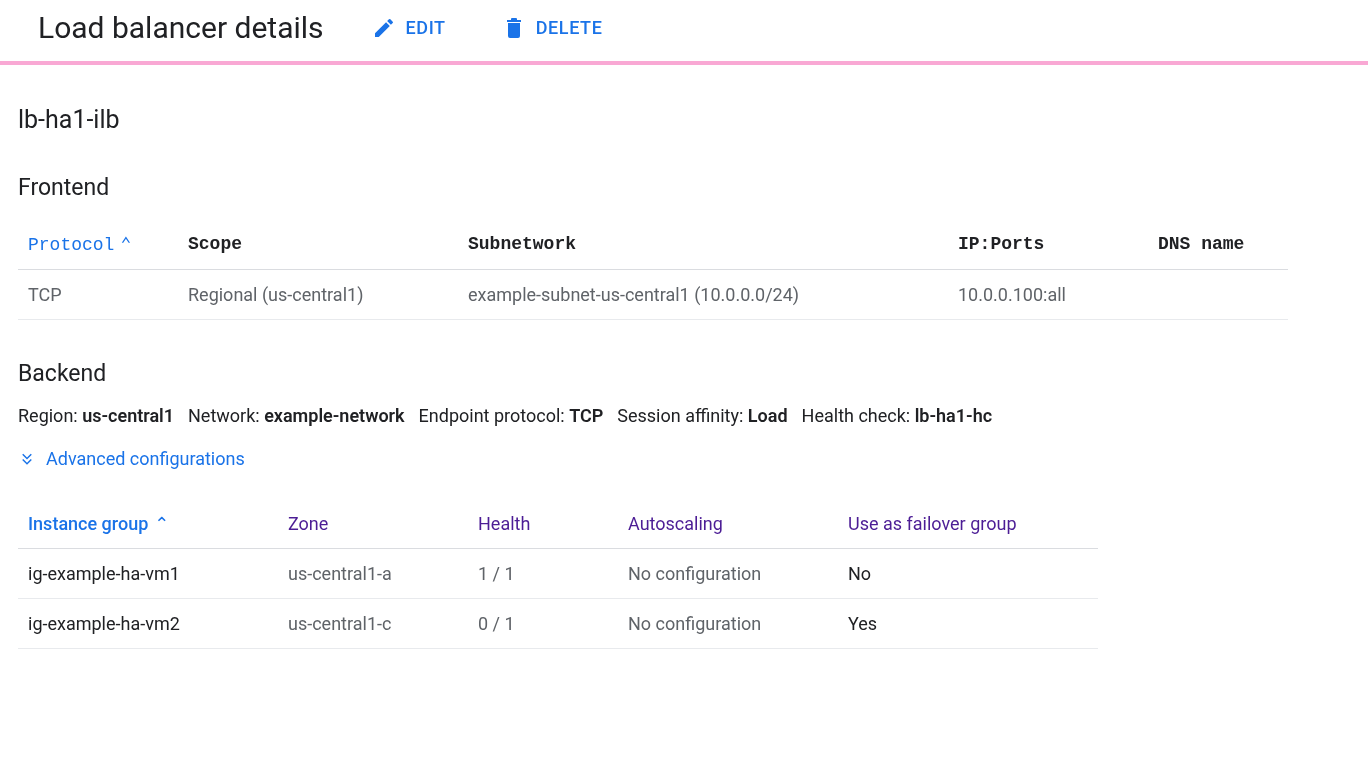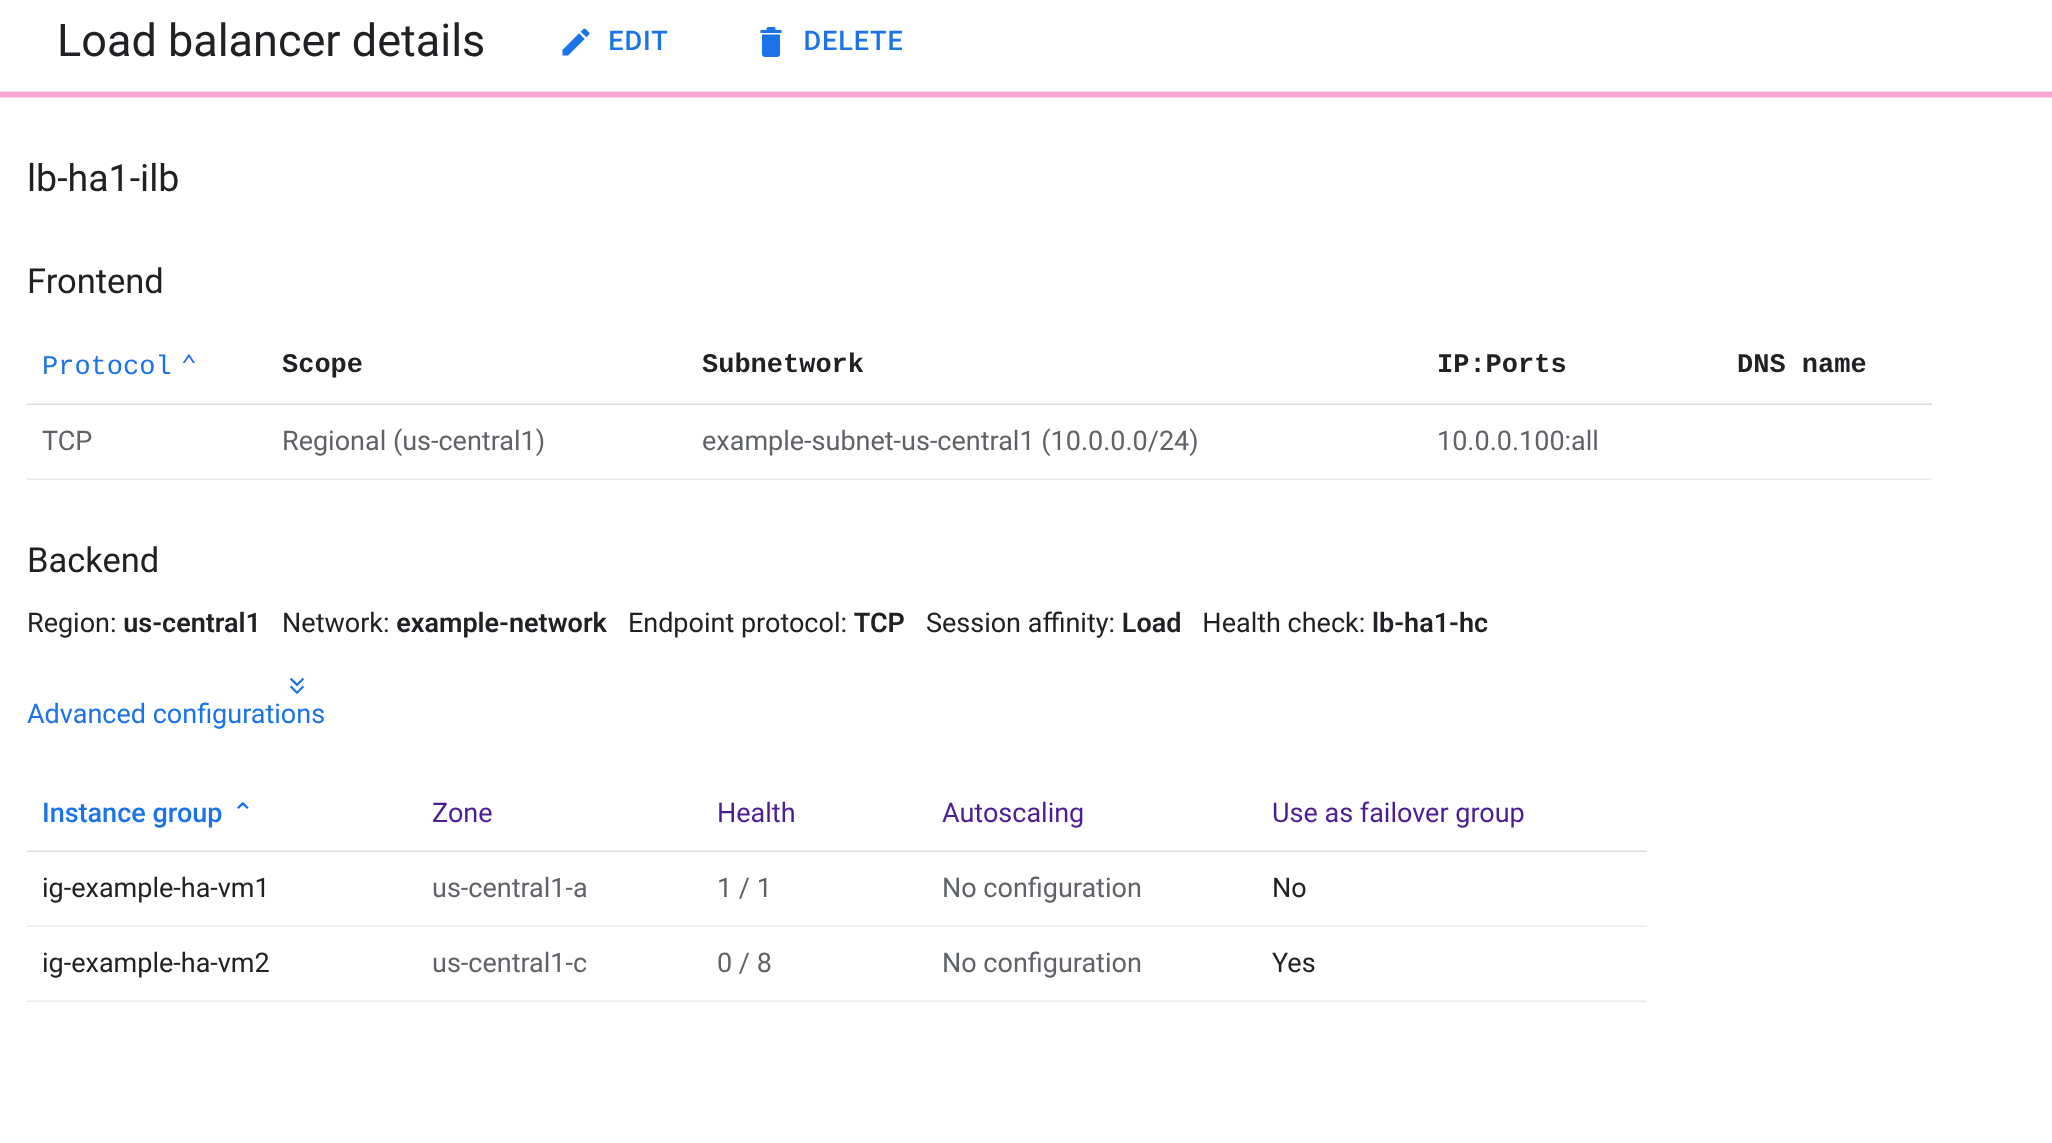--- a/index.html
+++ b/index.html
@@ -87,26 +87,25 @@
     gap: 14px;
     font-size: 18px;
     color: #202124;
     margin-bottom: 22px;
   }
   .meta-item { white-space: nowrap; }
   .meta-item .label { font-weight: 400; }
   .meta-item .value { font-weight: 600; }
   .adv-config {
     display: inline-flex;
-    align-items: flex-end;
+    align-items: center;
     color: #1a73e8;
     font-size: 18px;
     cursor: pointer;
     margin-bottom: 30px;
-    flex-direction: column;
   }
   .adv-config svg { width: 18px; height: 18px; fill: #1a73e8; margin-right: 10px; }
   table.backend-table {
     border-collapse: collapse;
     width: 1080px;
     max-width: 100%;
   }
   table.backend-table th, table.backend-table td {
     text-align: left;
     padding: 14px 10px;
@@ -225,20 +224,20 @@
         <tr>
           <td class="dark">ig-example-ha-vm1</td>
           <td>us-central1-a</td>
           <td>1 / 1</td>
           <td>No configuration</td>
           <td class="dark">No</td>
         </tr>
         <tr>
           <td class="dark">ig-example-ha-vm2</td>
           <td>us-central1-c</td>
-          <td>0 / 8</td>
+          <td>0 / 1</td>
           <td>No configuration</td>
           <td class="dark">Yes</td>
         </tr>
       </tbody>
   </table>
 
 </div>
 
 </body></html>

